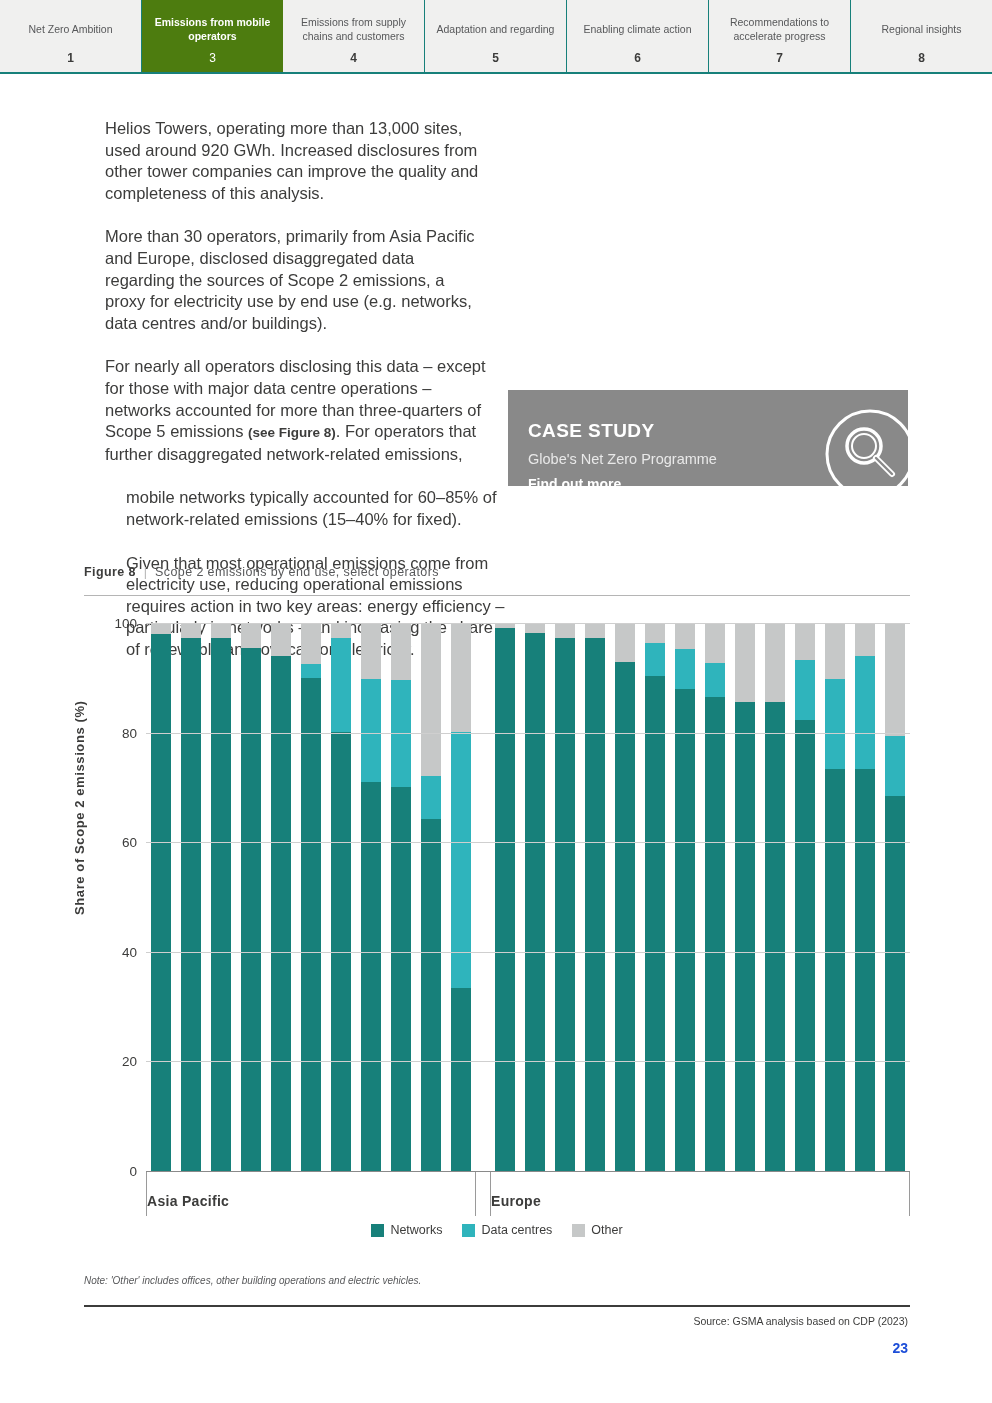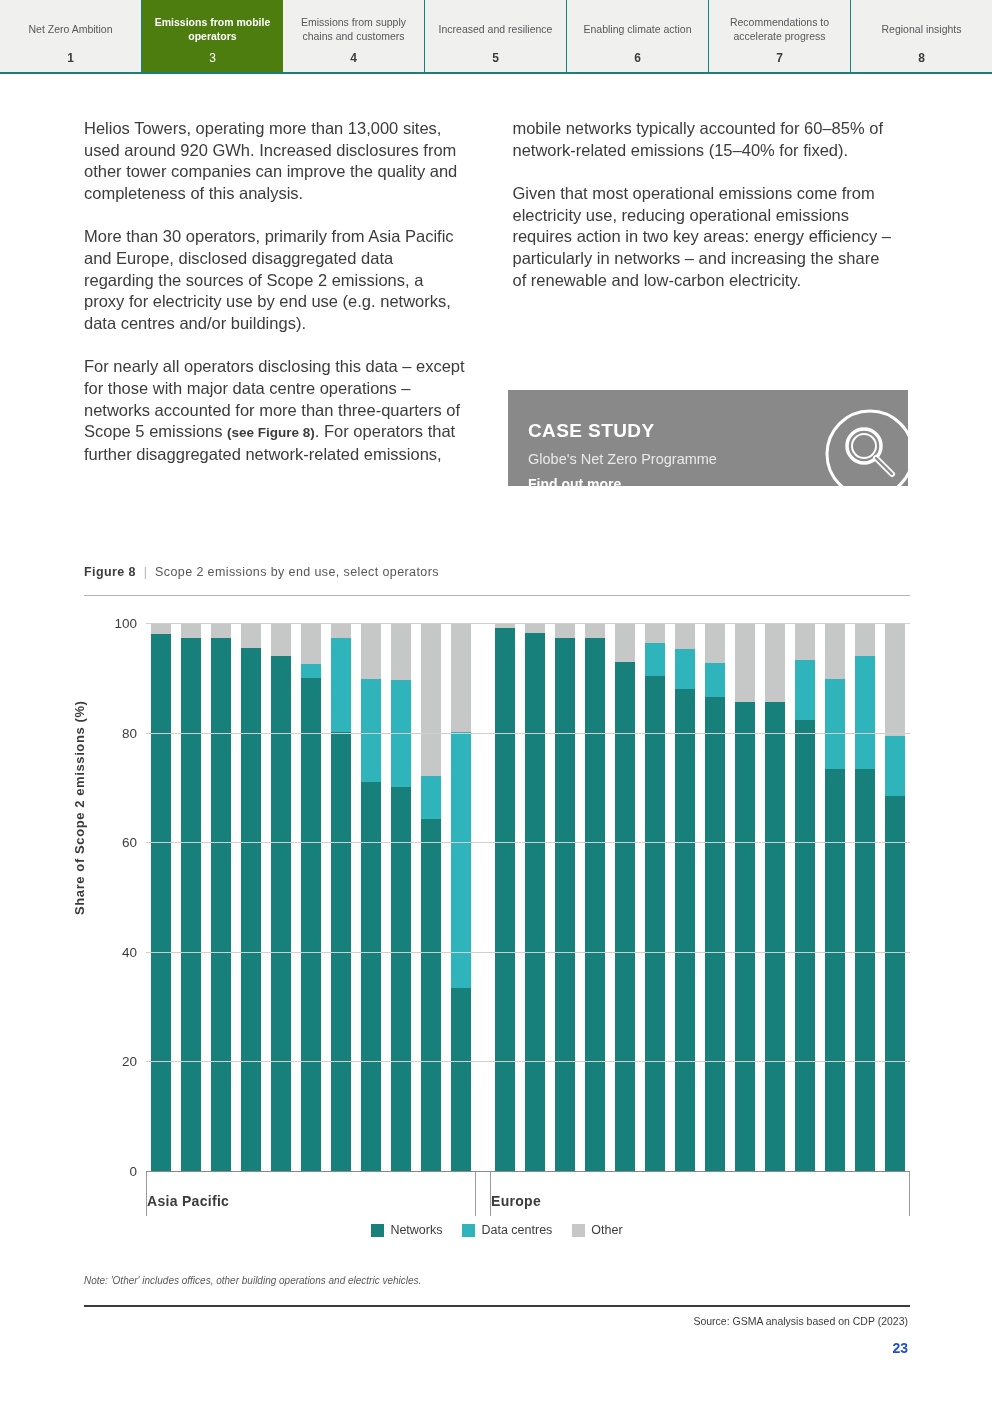--- a/index.html
+++ b/index.html
@@ -59,20 +59,21 @@
   
   .columns{
     position:absolute;
     left:84px; top:118px;
     width:826px;
   }
   .col{
     width:382px;
     display:inline-block;
     vertical-align:top;
+    margin-left:21px;
   }
   .col.right{margin-left:42px;}
   .para{
     font-size:16.5px;
     line-height:21.6px;
     color:#3c3c3b;
     margin:0 0 22px 0;
     font-weight:300;
   }
   .para b{font-weight:bold;font-size:13.5px;}
@@ -243,21 +244,21 @@
   </div>
   <div class="tab active">
     <div class="tab-label">Emissions from mobile operators</div>
     <div class="tab-num">3</div>
   </div>
   <div class="tab">
     <div class="tab-label">Emissions from supply chains and customers</div>
     <div class="tab-num">4</div>
   </div>
   <div class="tab">
-    <div class="tab-label">Increased and resilience</div>
+    <div class="tab-label">Adaptation and regarding</div>
     <div class="tab-num">5</div>
   </div>
   <div class="tab">
     <div class="tab-label">Enabling climate action</div>
     <div class="tab-num">6</div>
   </div>
   <div class="tab">
     <div class="tab-label">Recommendations to accelerate progress</div>
     <div class="tab-num">7</div>
   </div>

